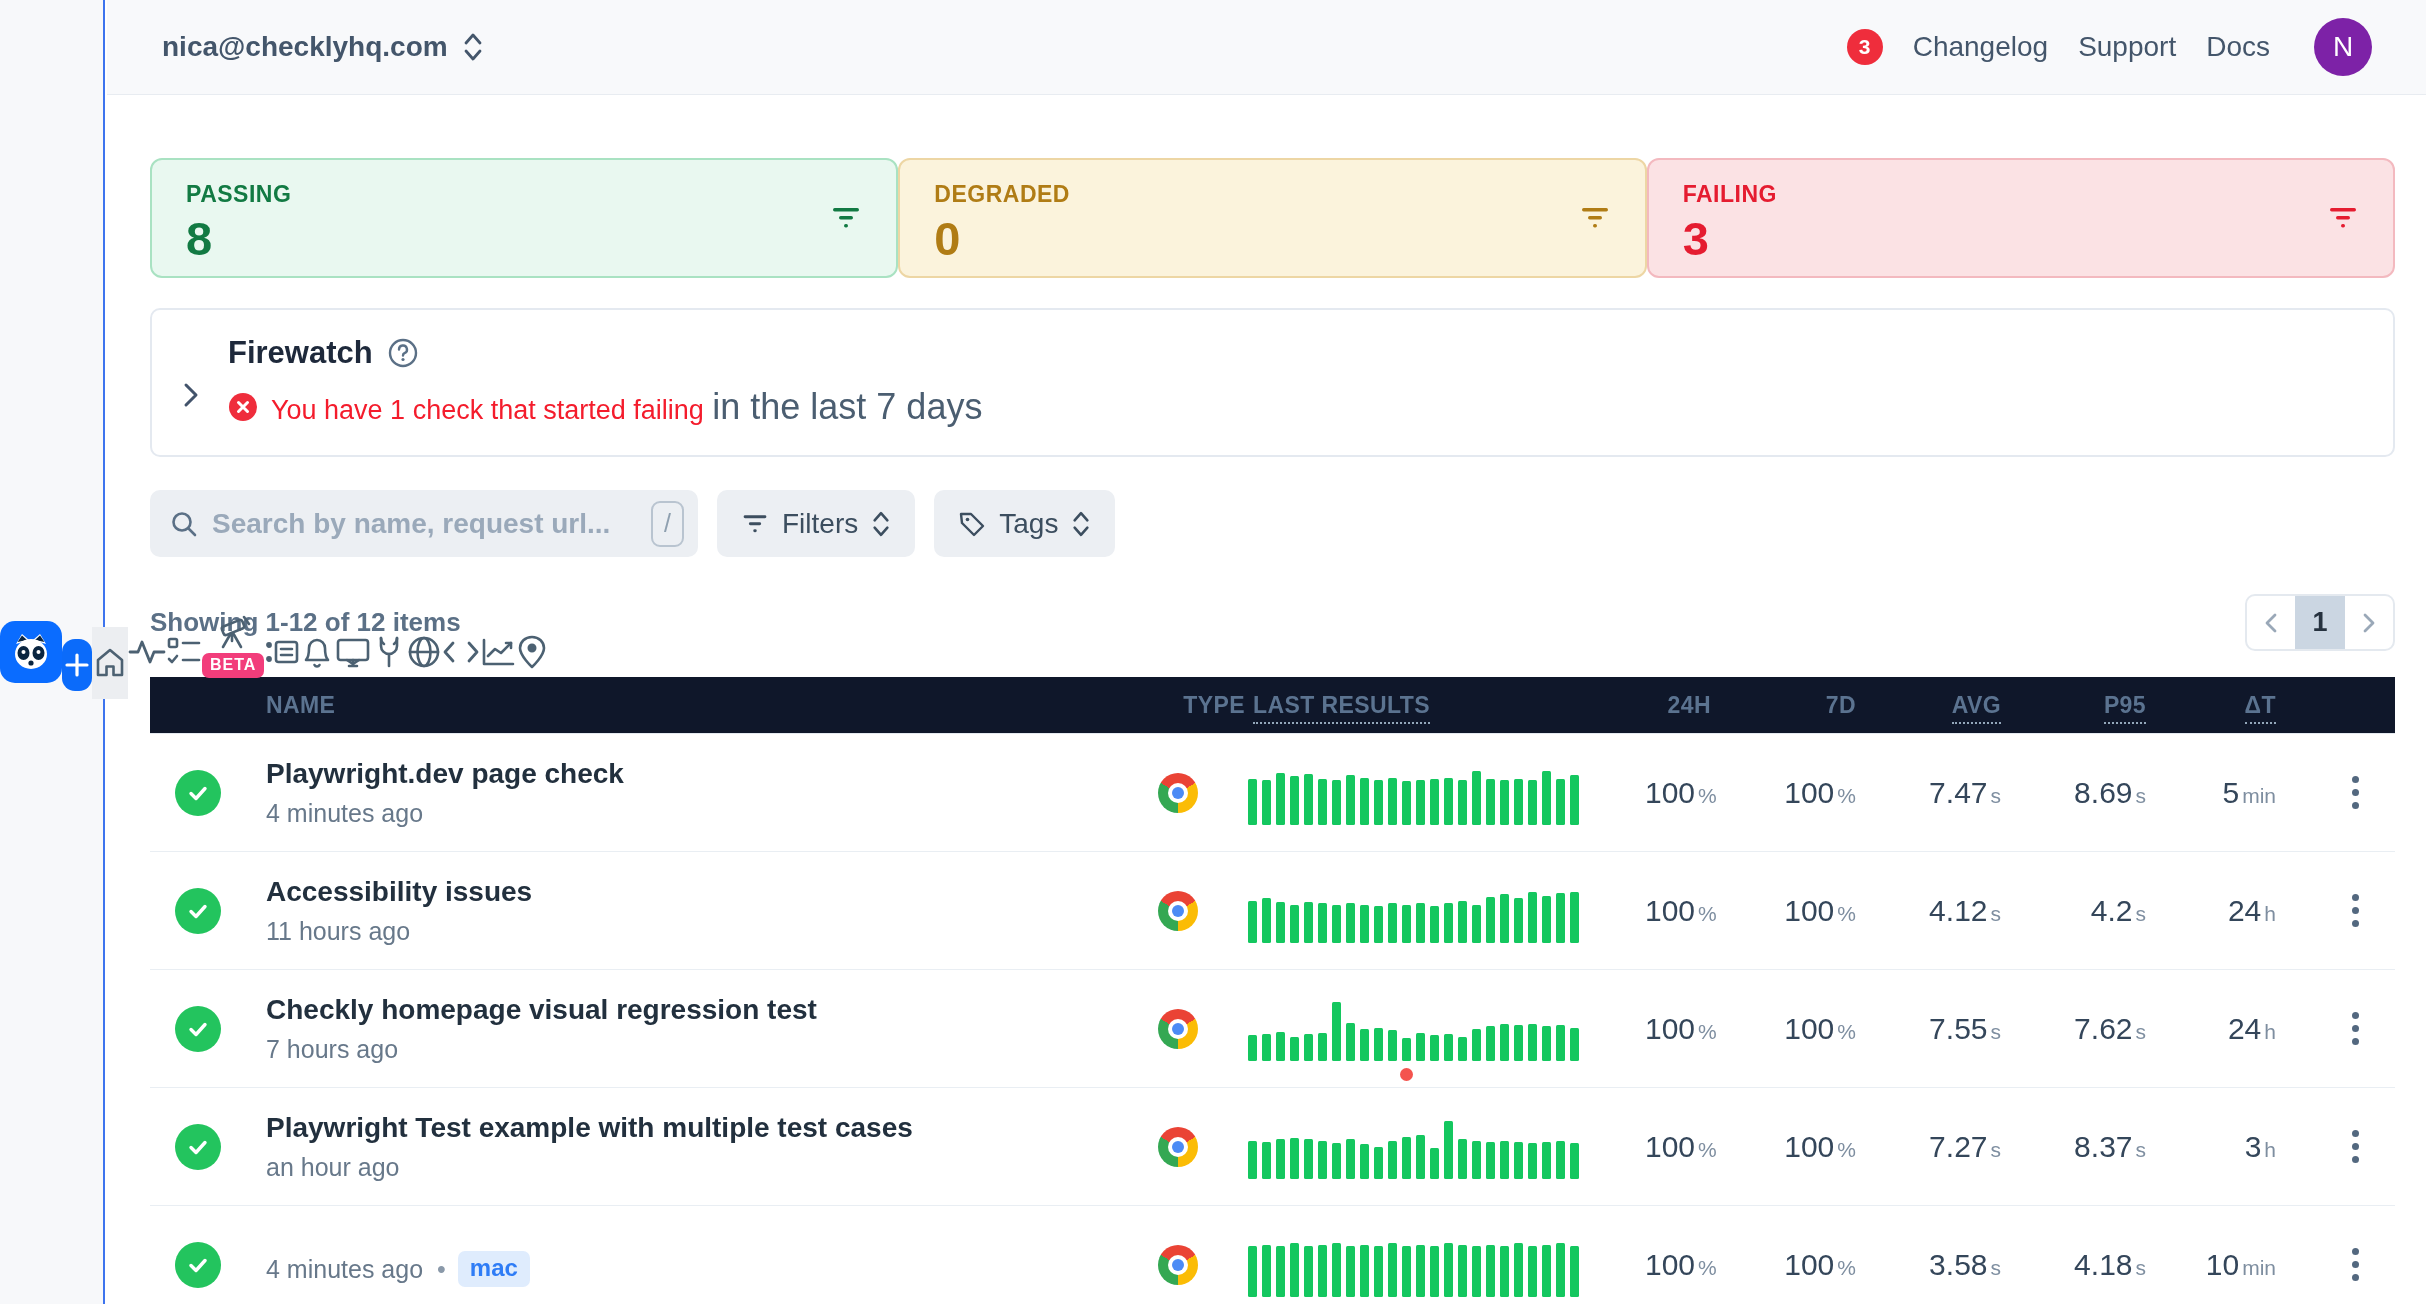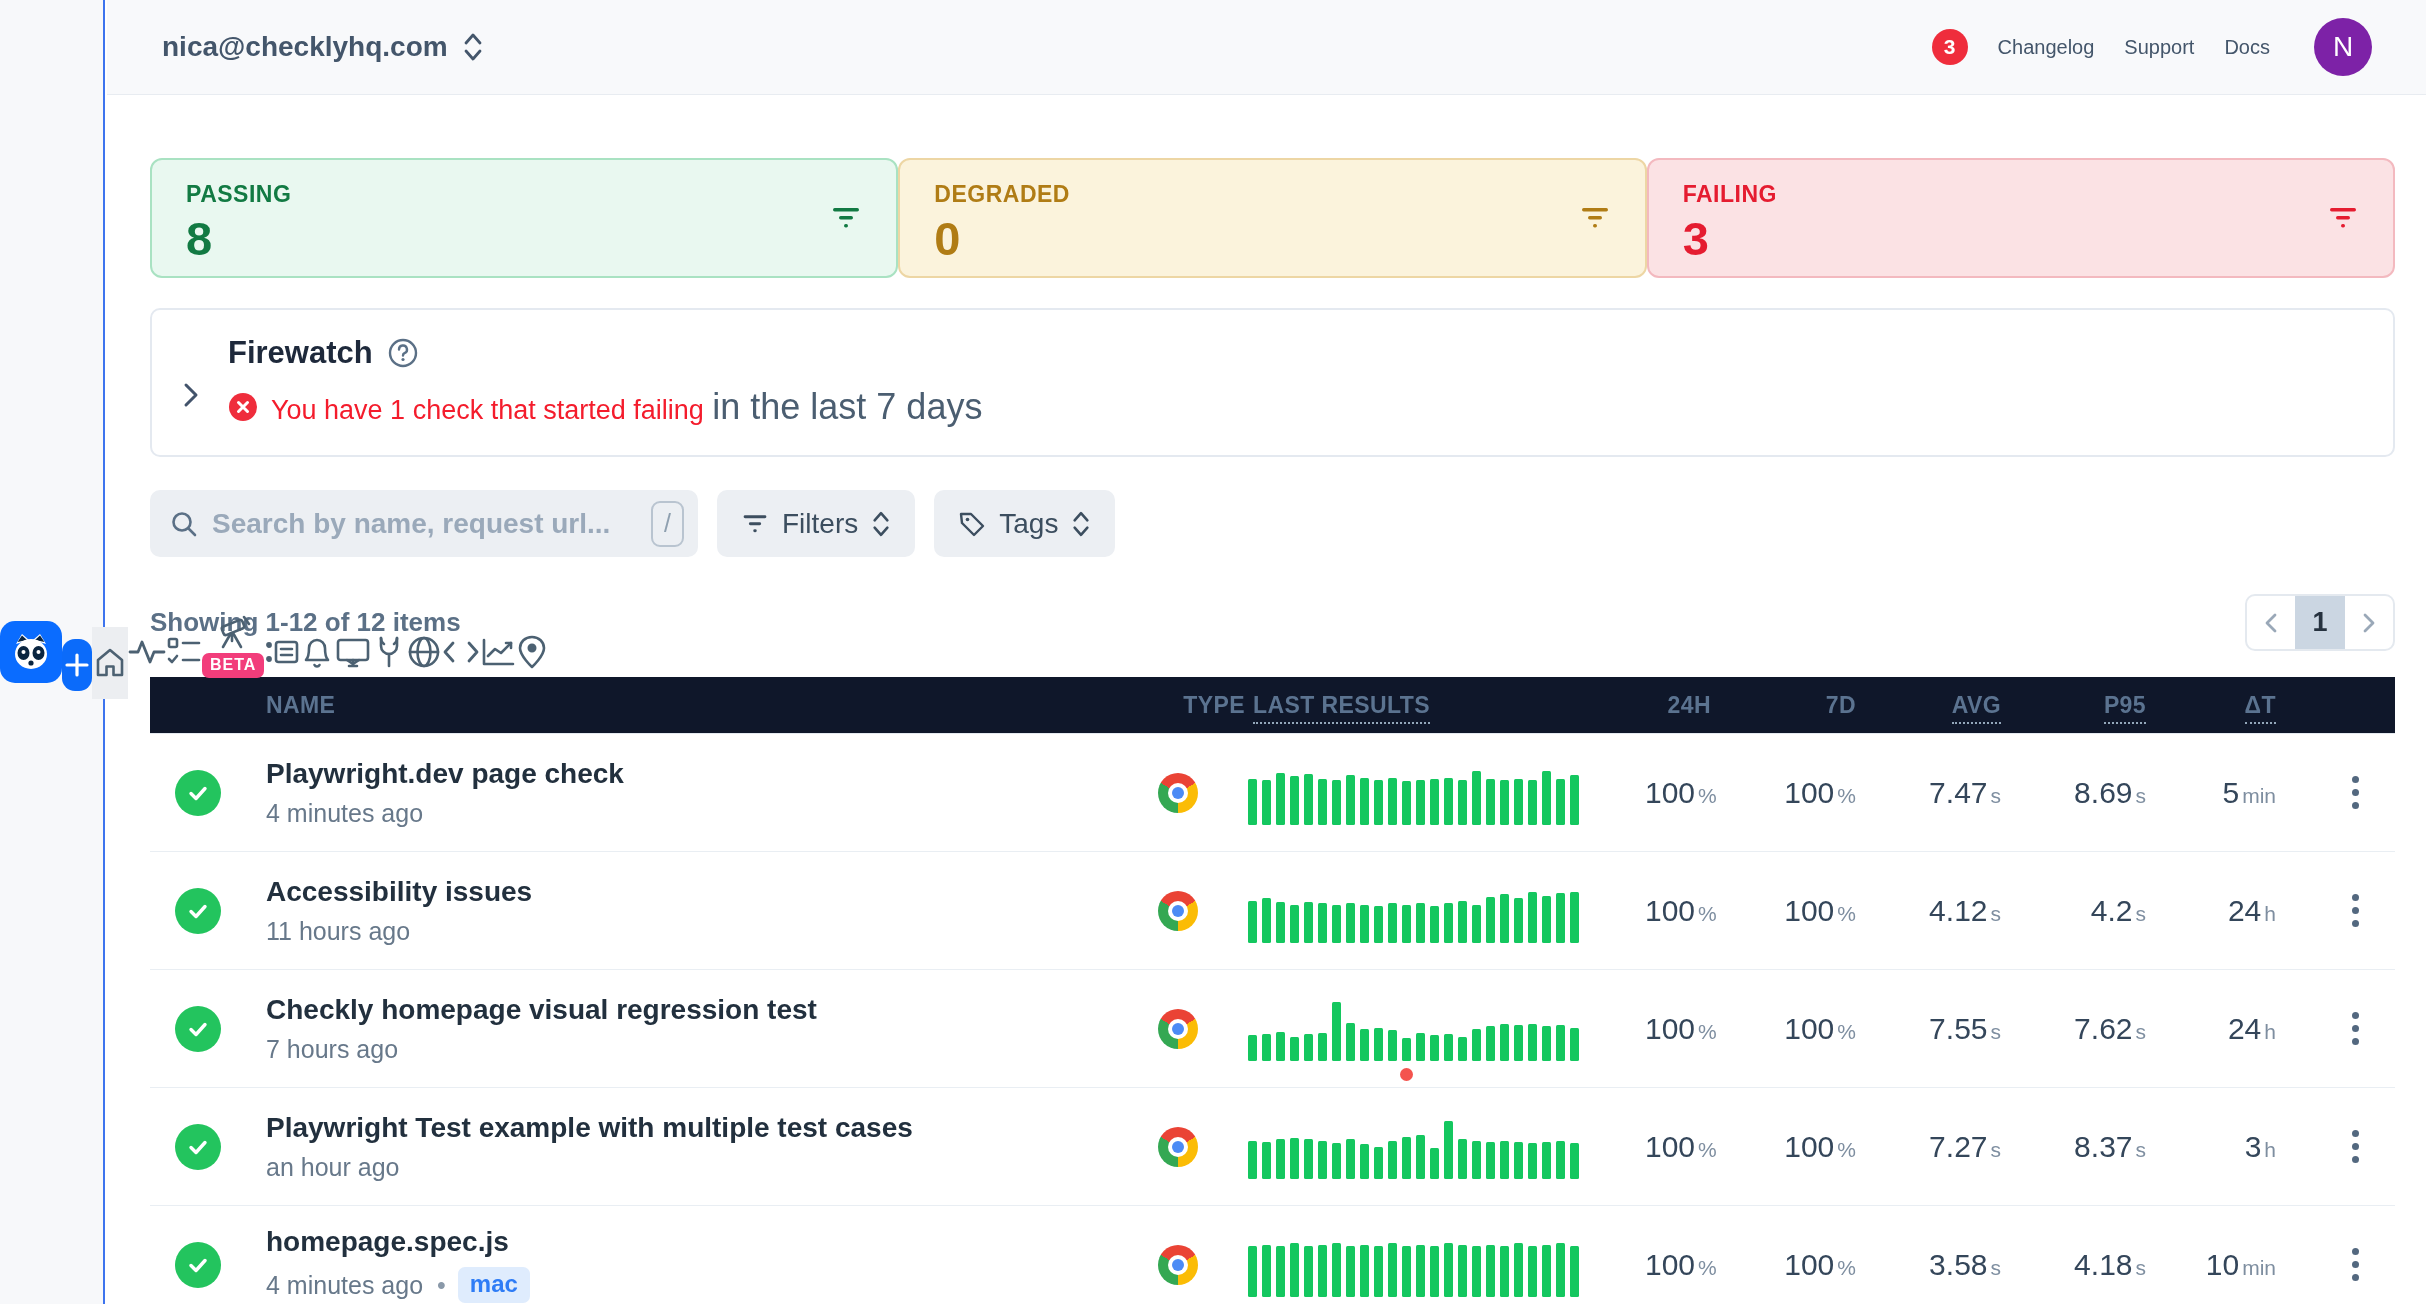--- a/index.html
+++ b/index.html
@@ -54,21 +54,21 @@
     display:flex; align-items:center; gap: 14px; cursor:pointer;
     font-size: 28px; font-weight: bold; color: #44566B; background:none; border:none;
     font-family: inherit;
   }
   .topbar-right { margin-left:auto; display:flex; align-items:center; gap: 30px; }
   .notif-badge {
     min-width: 36px; height: 36px; border-radius: 18px; background:#EF2D3C; color:#fff;
     font-size: 21px; font-weight: bold; display:flex; align-items:center; justify-content:center;
     cursor: pointer;
   }
-  .top-link { font-size: 20px; color: #44566B; text-decoration: none; cursor:pointer; }
+  .top-link { font-size: 28px; color: #44566B; text-decoration: none; cursor:pointer; }
   .avatar {
     width: 58px; height: 58px; border-radius: 50%; background: #7D22A7; color:#fff;
     font-size: 28px; display:flex; align-items:center; justify-content:center; cursor:pointer;
     margin-left: 14px;
   }
 
   
   .main { position: absolute; left: 107px; top: 96px; right: 0; bottom: 0; background: #fff; padding: 0 31px 0 43px; }
 
   .cards-row { display: flex; margin-top: 62px; }
@@ -684,21 +684,20 @@
 
   <div class="t-grid t-row">
     <div class="cell-status">
       <span class="check-circle">
         <svg width="26" height="26" viewBox="0 0 26 26" fill="none" stroke="#fff" stroke-width="3.4" stroke-linecap="round" stroke-linejoin="round">
                 <path d="M6 13.5 L11 18.5 L20 8.5"></path>
               </svg>
       </span>
     </div>
     <div class="cell-name">
-      <div class="row-name">homepage.spec.js</div>
       <div class="row-sub">
         <span>4 minutes ago</span>
         <span class="tag-wrap">
           <span class="tag-badge">mac</span>
         </span>
       </div>
     </div>
     <div class="cell-type">
       <span class="chrome">
               <span class="chrome-center"></span>

